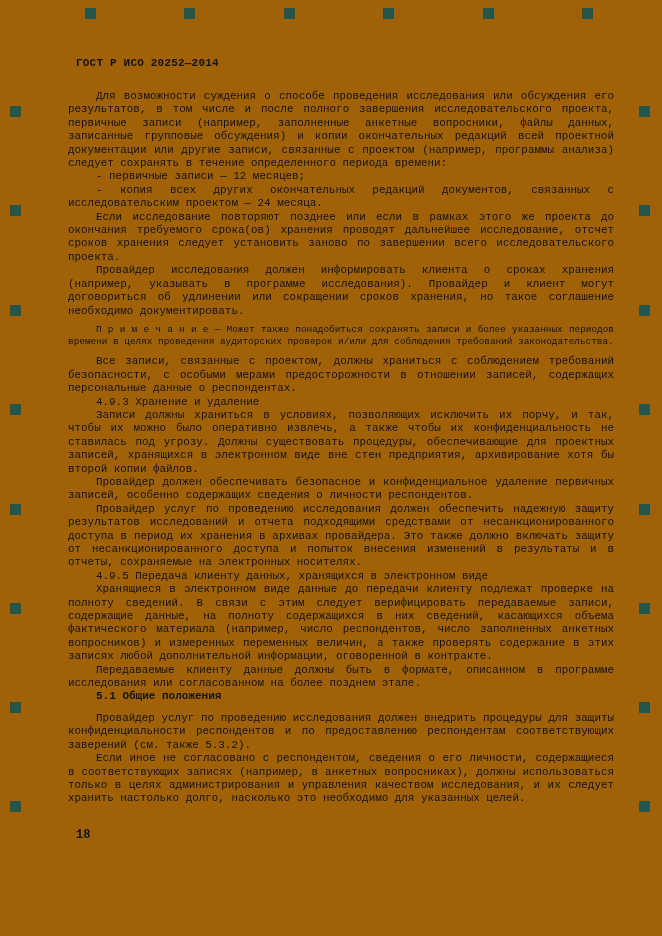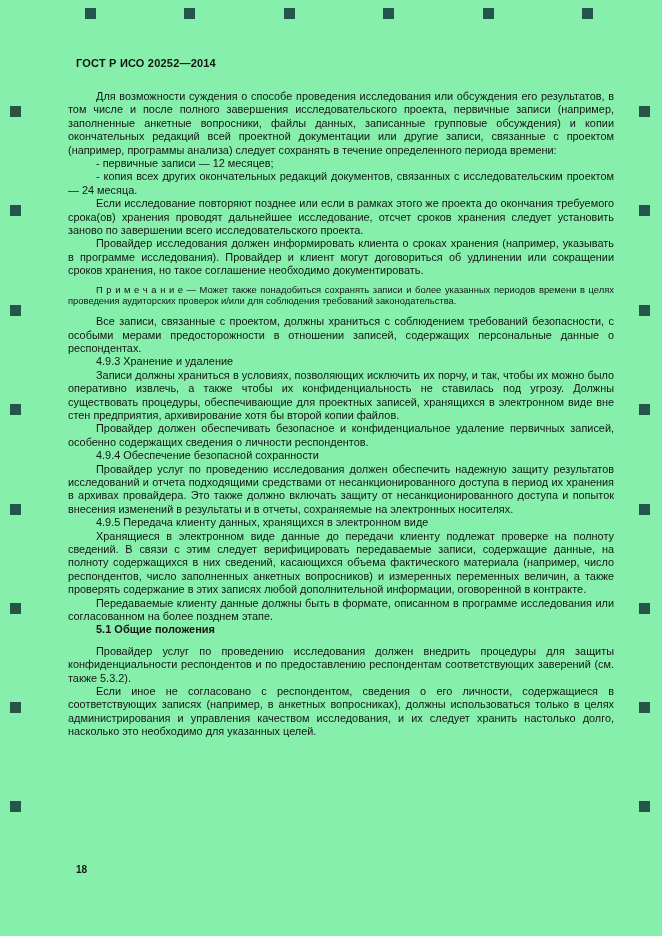--- a/index.html
+++ b/index.html
@@ -1,22 +1,22 @@
 <!DOCTYPE html>
 <html lang="ru"><head>
 <meta charset="utf-8">
 <style>
   * { box-sizing: border-box; }
   html, body { margin: 0; padding: 0; background: #ffffff; }
   .page {
     position: relative;
     width: 662px;
     height: 936px;
-    background: #86efac;
-    font-family: Liberation Sans, sans-serif;
+    background: #a16207;
+    font-family: Liberation Mono, monospace;
     color: #141414;
     overflow: hidden;
   }
   .mark {
     position: absolute;
     width: 11px;
     height: 11px;
     background: #25564c;
     display: block;
   }
@@ -56,22 +56,22 @@
   .h2 {
     margin: 0 0 8px;
     font-size: 11px;
     font-weight: bold;
     text-indent: 28px;
     text-align: left;
   }
   .page-number {
     position: absolute;
     left: 76px;
-    top: 864px;
-    font-size: 10px;
+    top: 828px;
+    font-size: 12px;
     font-weight: bold;
     text-align: center;
   }
 </style>
 </head>
 <body>
 
 <div class="page">
 
   <div>
@@ -107,21 +107,20 @@
     <p class="para">Для возможности суждения о способе проведения исследования или обсуждения его результатов, в том числе и после полного завершения исследовательского проекта, первичные записи (например, заполненные анкетные вопросники, файлы данных, записанные групповые обсуждения) и копии окончательных редакций всей проектной документации или другие записи, связанные с проектом (например, программы анализа) следует сохранять в течение определенного периода времени:</p>
     <p class="para">- первичные записи — 12 месяцев;</p>
     <p class="para">- копия всех других окончательных редакций документов, связанных с исследовательским проектом — 24 месяца.</p>
     <p class="para">Если исследование повторяют позднее или если в рамках этого же проекта до окончания требуемого срока(ов) хранения проводят дальнейшее исследование, отсчет сроков хранения следует установить заново по завершении всего исследовательского проекта.</p>
     <p class="para">Провайдер исследования должен информировать клиента о сроках хранения (например, указывать в программе исследования). Провайдер и клиент могут договориться об удлинении или сокращении сроков хранения, но такое соглашение необходимо документировать.</p>
     <p class="note">П р и м е ч а н и е  —  Может также понадобиться сохранять записи и более указанных периодов времени в целях проведения аудиторских проверок и/или для соблюдения требований законодательства.</p>
     <p class="para gap">Все записи, связанные с проектом, должны храниться с соблюдением требований безопасности, с особыми мерами предосторожности в отношении записей, содержащих персональные данные о респондентах.</p>
     <p class="para">4.9.3 Хранение и удаление</p>
     <p class="para">Записи должны храниться в условиях, позволяющих исключить их порчу, и так, чтобы их можно было оперативно извлечь, а также чтобы их конфиденциальность не ставилась под угрозу. Должны существовать процедуры, обеспечивающие для проектных записей, хранящихся в электронном виде вне стен предприятия, архивирование хотя бы второй копии файлов.</p>
     <p class="para">Провайдер должен обеспечивать безопасное и конфиденциальное удаление первичных записей, особенно содержащих сведения о личности респондентов.</p>
-    <p class="para">4.9.4 Обеспечение безопасной сохранности</p>
     <p class="para">Провайдер услуг по проведению исследования должен обеспечить надежную защиту результатов исследований и отчета подходящими средствами от несанкционированного доступа в период их хранения в архивах провайдера. Это также должно включать защиту от несанкционированного доступа и попыток внесения изменений в результаты и в отчеты, сохраняемые на электронных носителях.</p>
     <p class="para">4.9.5 Передача клиенту данных, хранящихся в электронном виде</p>
     <p class="para">Хранящиеся в электронном виде данные до передачи клиенту подлежат проверке на полноту сведений. В связи с этим следует верифицировать передаваемые записи, содержащие данные, на полноту содержащихся в них сведений, касающихся объема фактического материала (например, число респондентов, число заполненных анкетных вопросников) и измеренных переменных величин, а также проверять содержание в этих записях любой дополнительной информации, оговоренной в контракте.</p>
     <p class="para">Передаваемые клиенту данные должны быть в формате, описанном в программе исследования или согласованном на более позднем этапе.</p>
     <p class="h2">5.1 Общие положения</p>
     <p class="para">Провайдер услуг по проведению исследования должен внедрить процедуры для защиты конфиденциальности респондентов и по предоставлению респондентам соответствующих заверений (см. также 5.3.2).</p>
     <p class="para">Если иное не согласовано с респондентом, сведения о его личности, содержащиеся в соответствующих записях (например, в анкетных вопросниках), должны использоваться только в целях администрирования и управления качеством исследования, и их следует хранить настолько долго, насколько это необходимо для указанных целей.</p>
   </div>
 
   <div class="page-number">18</div>

